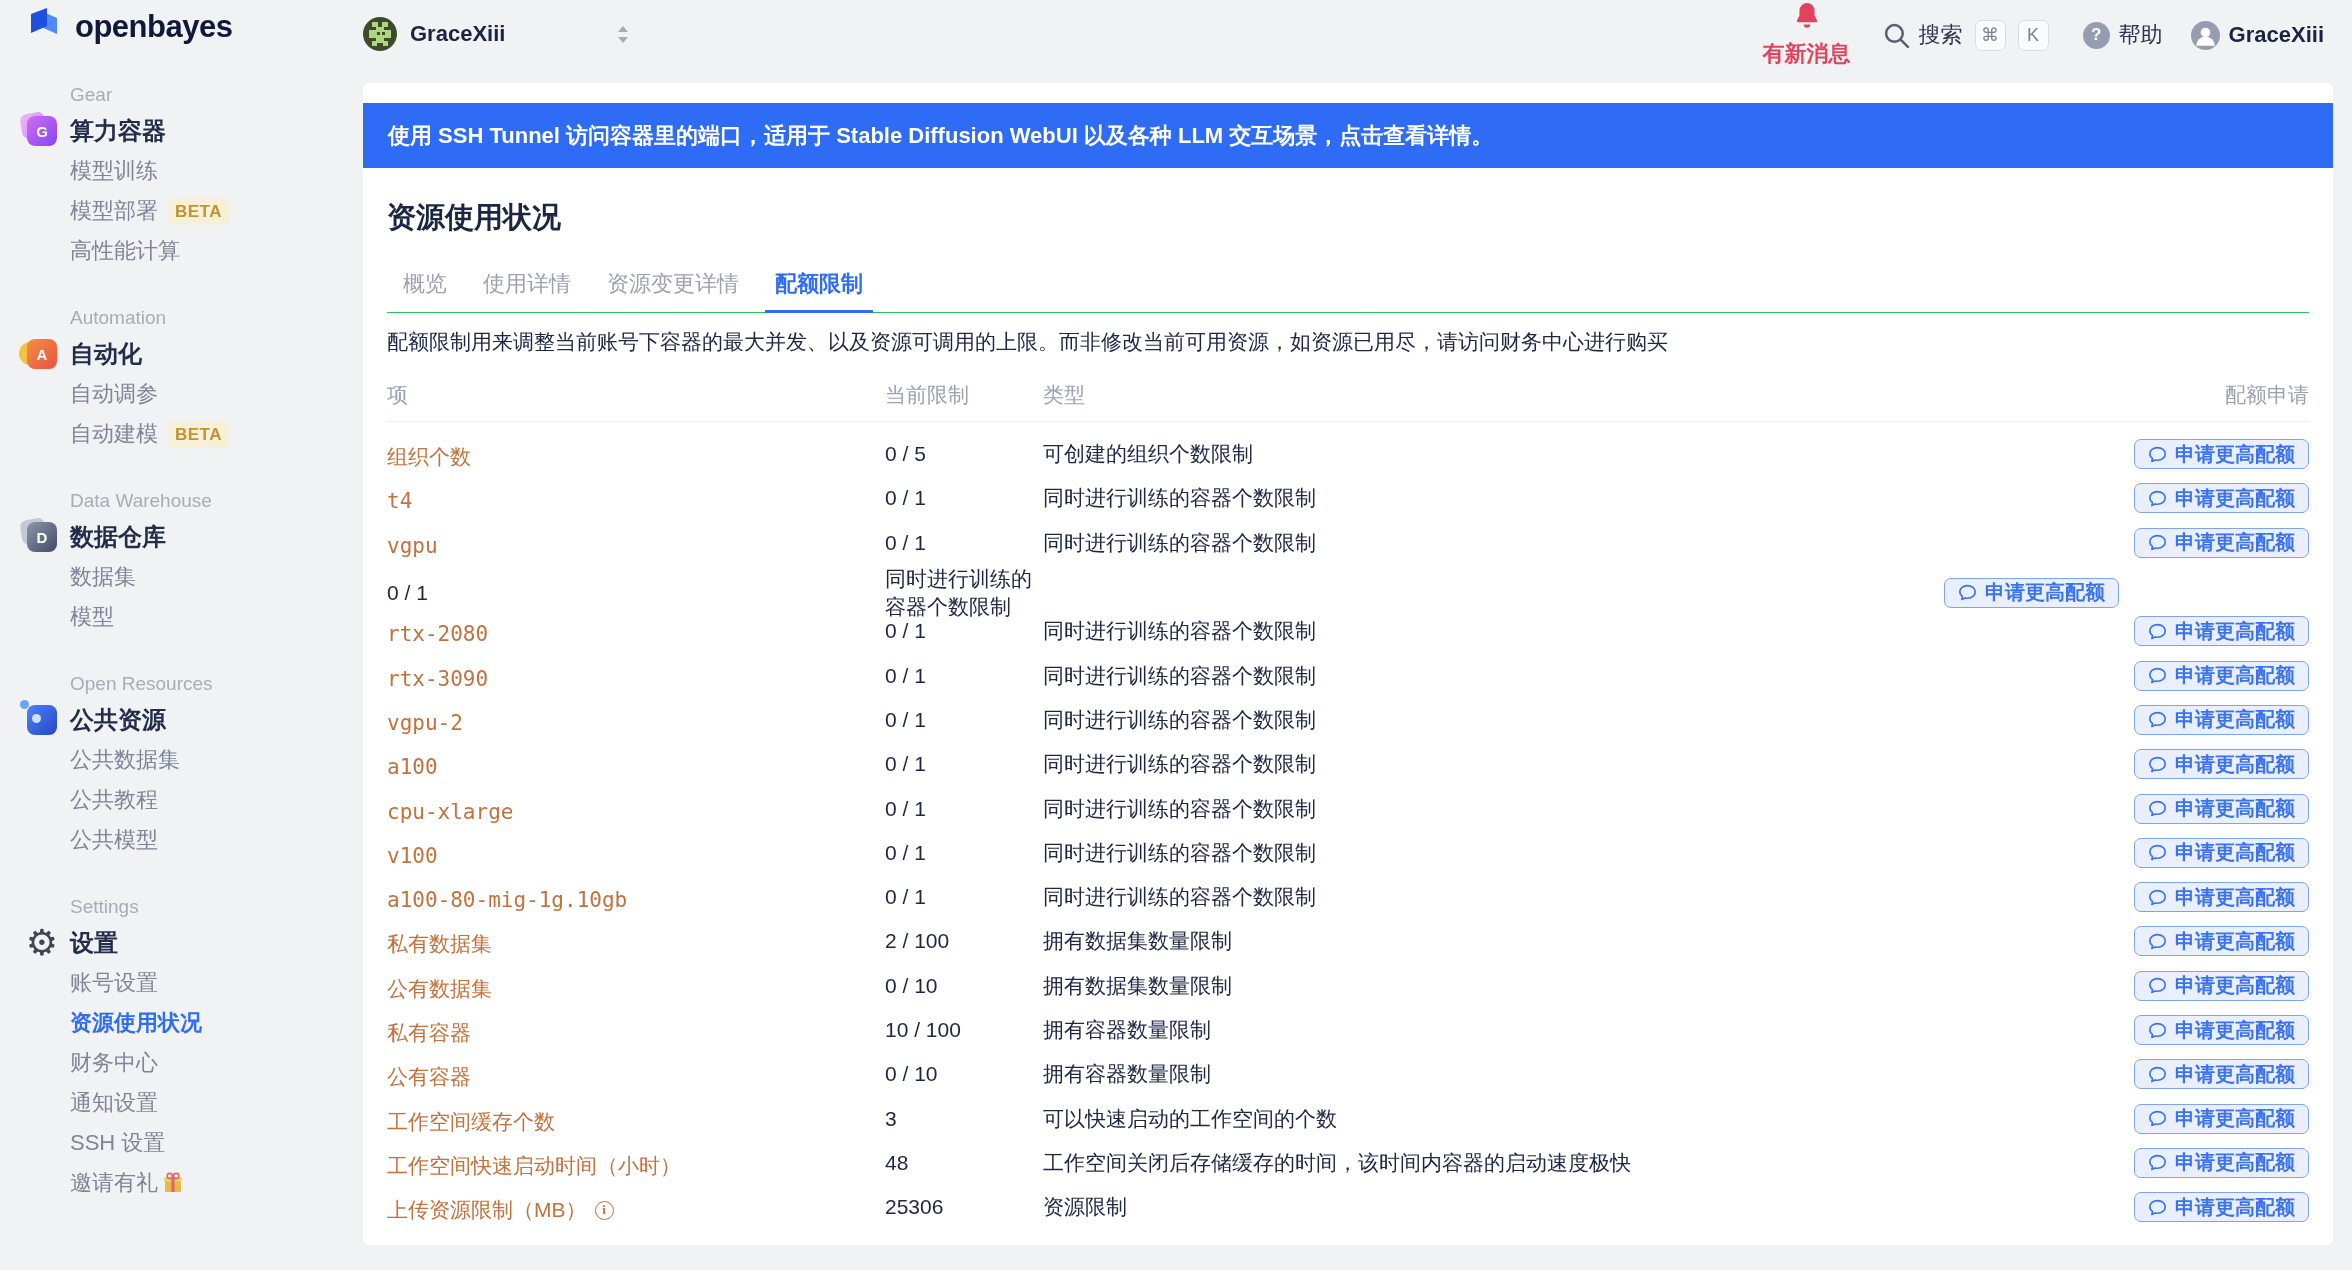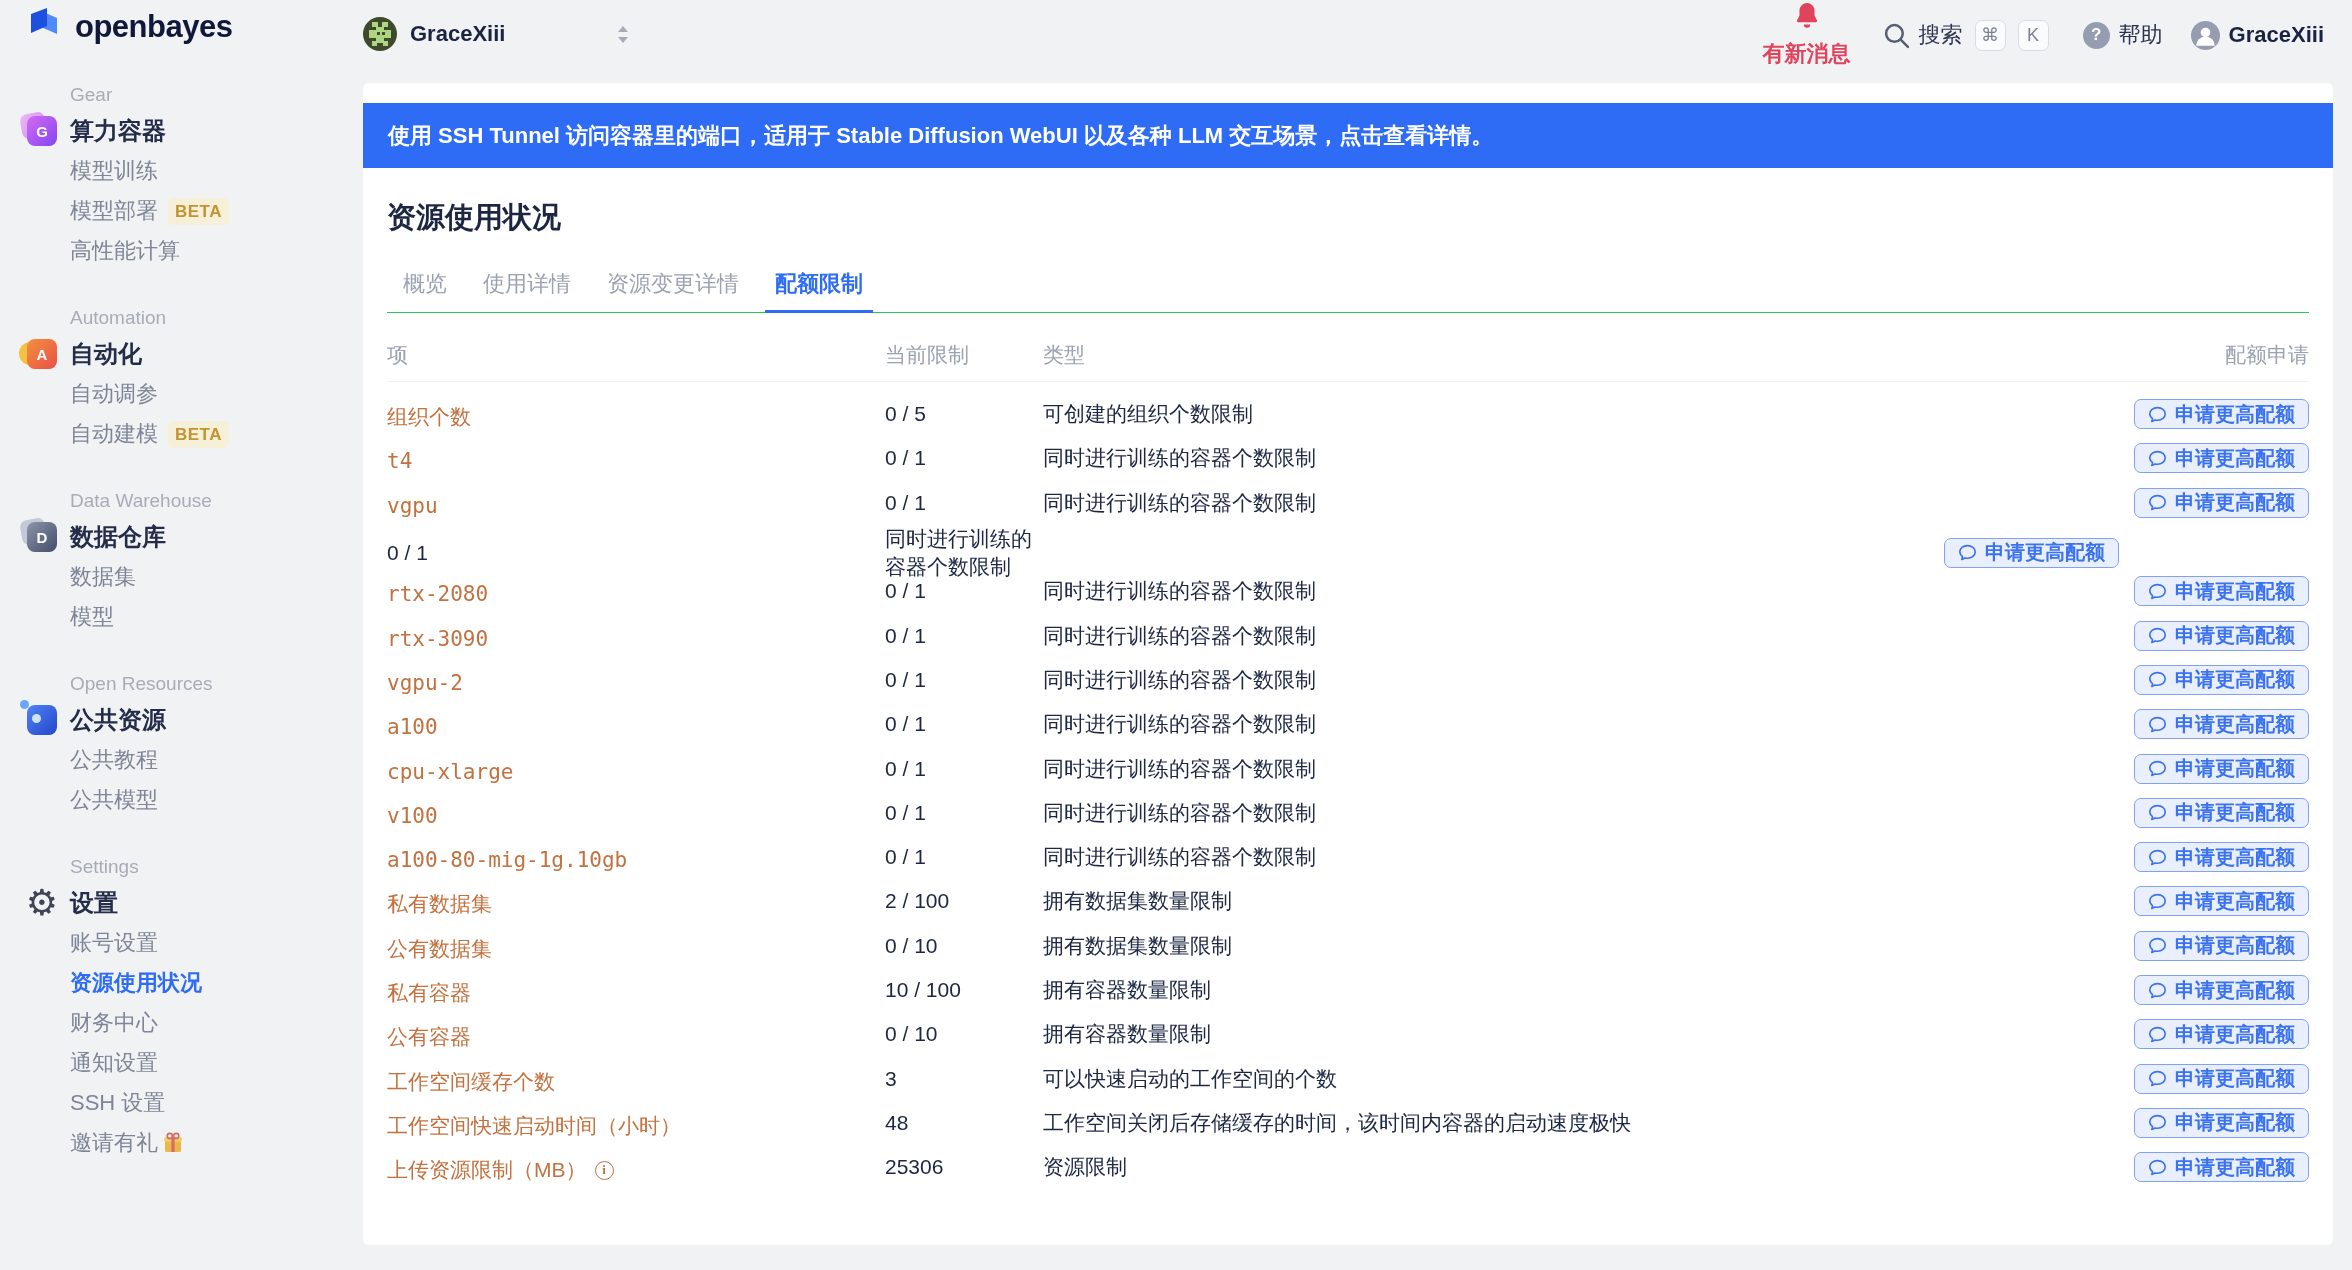--- a/index.html
+++ b/index.html
@@ -249,20 +249,23 @@
   </section>
 
   <section class="side-sec">
     <div class="sec-label">Open Resources</div>
     <div class="sec-title">
       <span class="pi pi-open-resources"></span>
       <span class="sec-title-text">公共资源</span>
     </div>
     <ul class="sec-items">
           <li>
+            <span>公共数据集</span>
+          </li>
+          <li>
             <span>公共教程</span>
           </li>
           <li>
             <span>公共模型</span>
           </li>
         </ul>
   </section>
 
   <section class="side-sec">
     <div class="sec-label">Settings</div>
@@ -306,20 +309,21 @@
     <div class="card">
       <div class="banner">使用 SSH Tunnel 访问容器里的端口，适用于 Stable Diffusion WebUI 以及各种 LLM 交互场景，点击查看详情。</div>
       <div class="card-body">
         <h1 class="page-title">资源使用状况</h1>
         <div class="tabs" id="tabs">
             <span class="tab">概览</span>
             <span class="tab">使用详情</span>
             <span class="tab">资源变更详情</span>
             <span class="tab active">配额限制</span>
           </div>
+        <p class="desc">配额限制用来调整当前账号下容器的最大并发、以及资源可调用的上限。而非修改当前可用资源，如资源已用尽，请访问财务中心进行购买</p>
         <div class="thead">
           <span>项</span>
           <span>当前限制</span>
           <span>类型</span>
           <span class="th-action">配额申请</span>
         </div>
         <div id="rows">
   <div class="trow">
     <span class="c-name">组织个数</span>
     <span class="c-limit">0 / 5</span>

